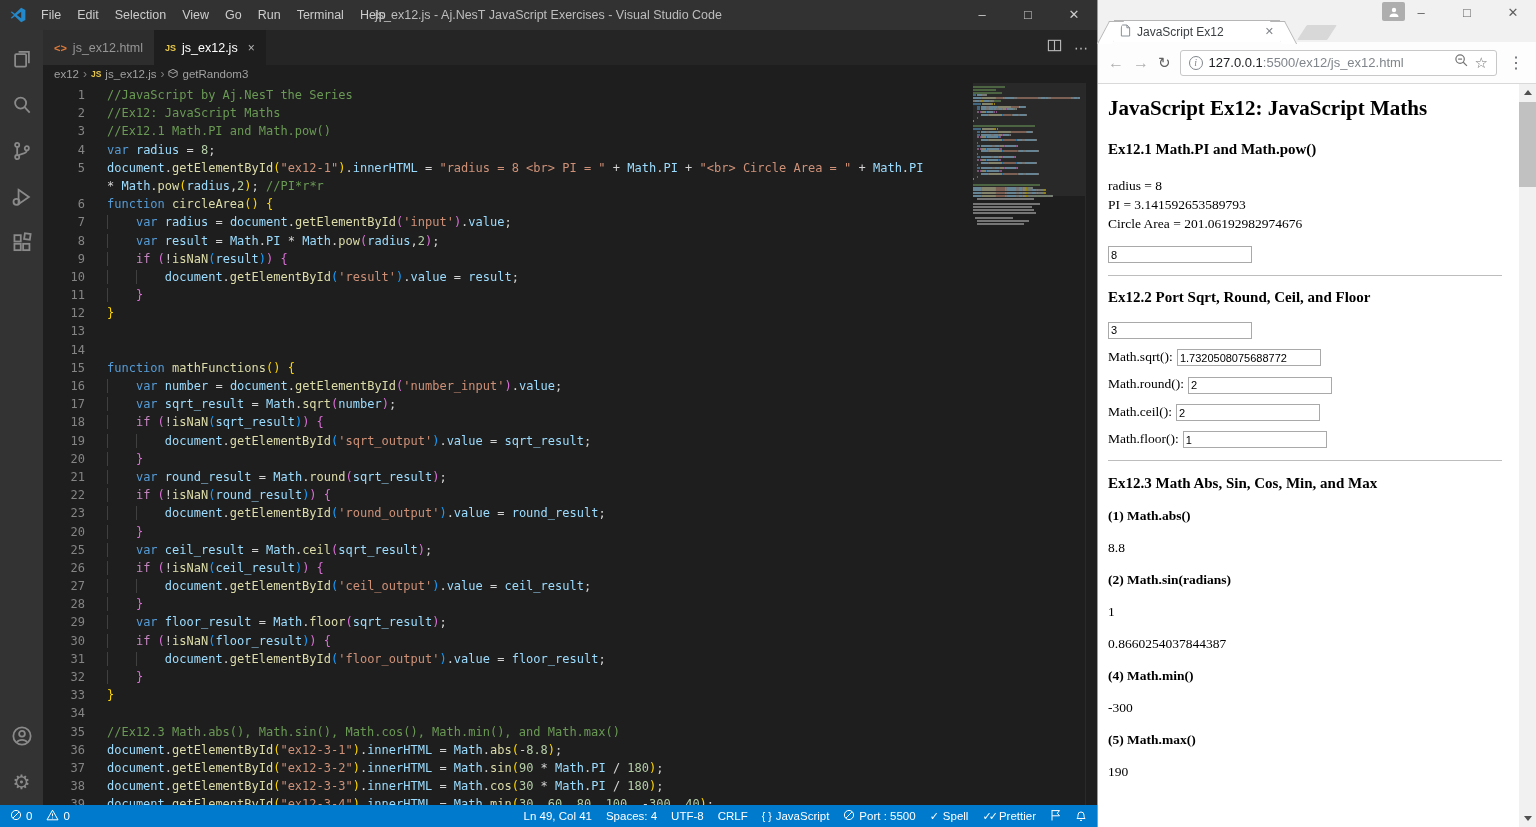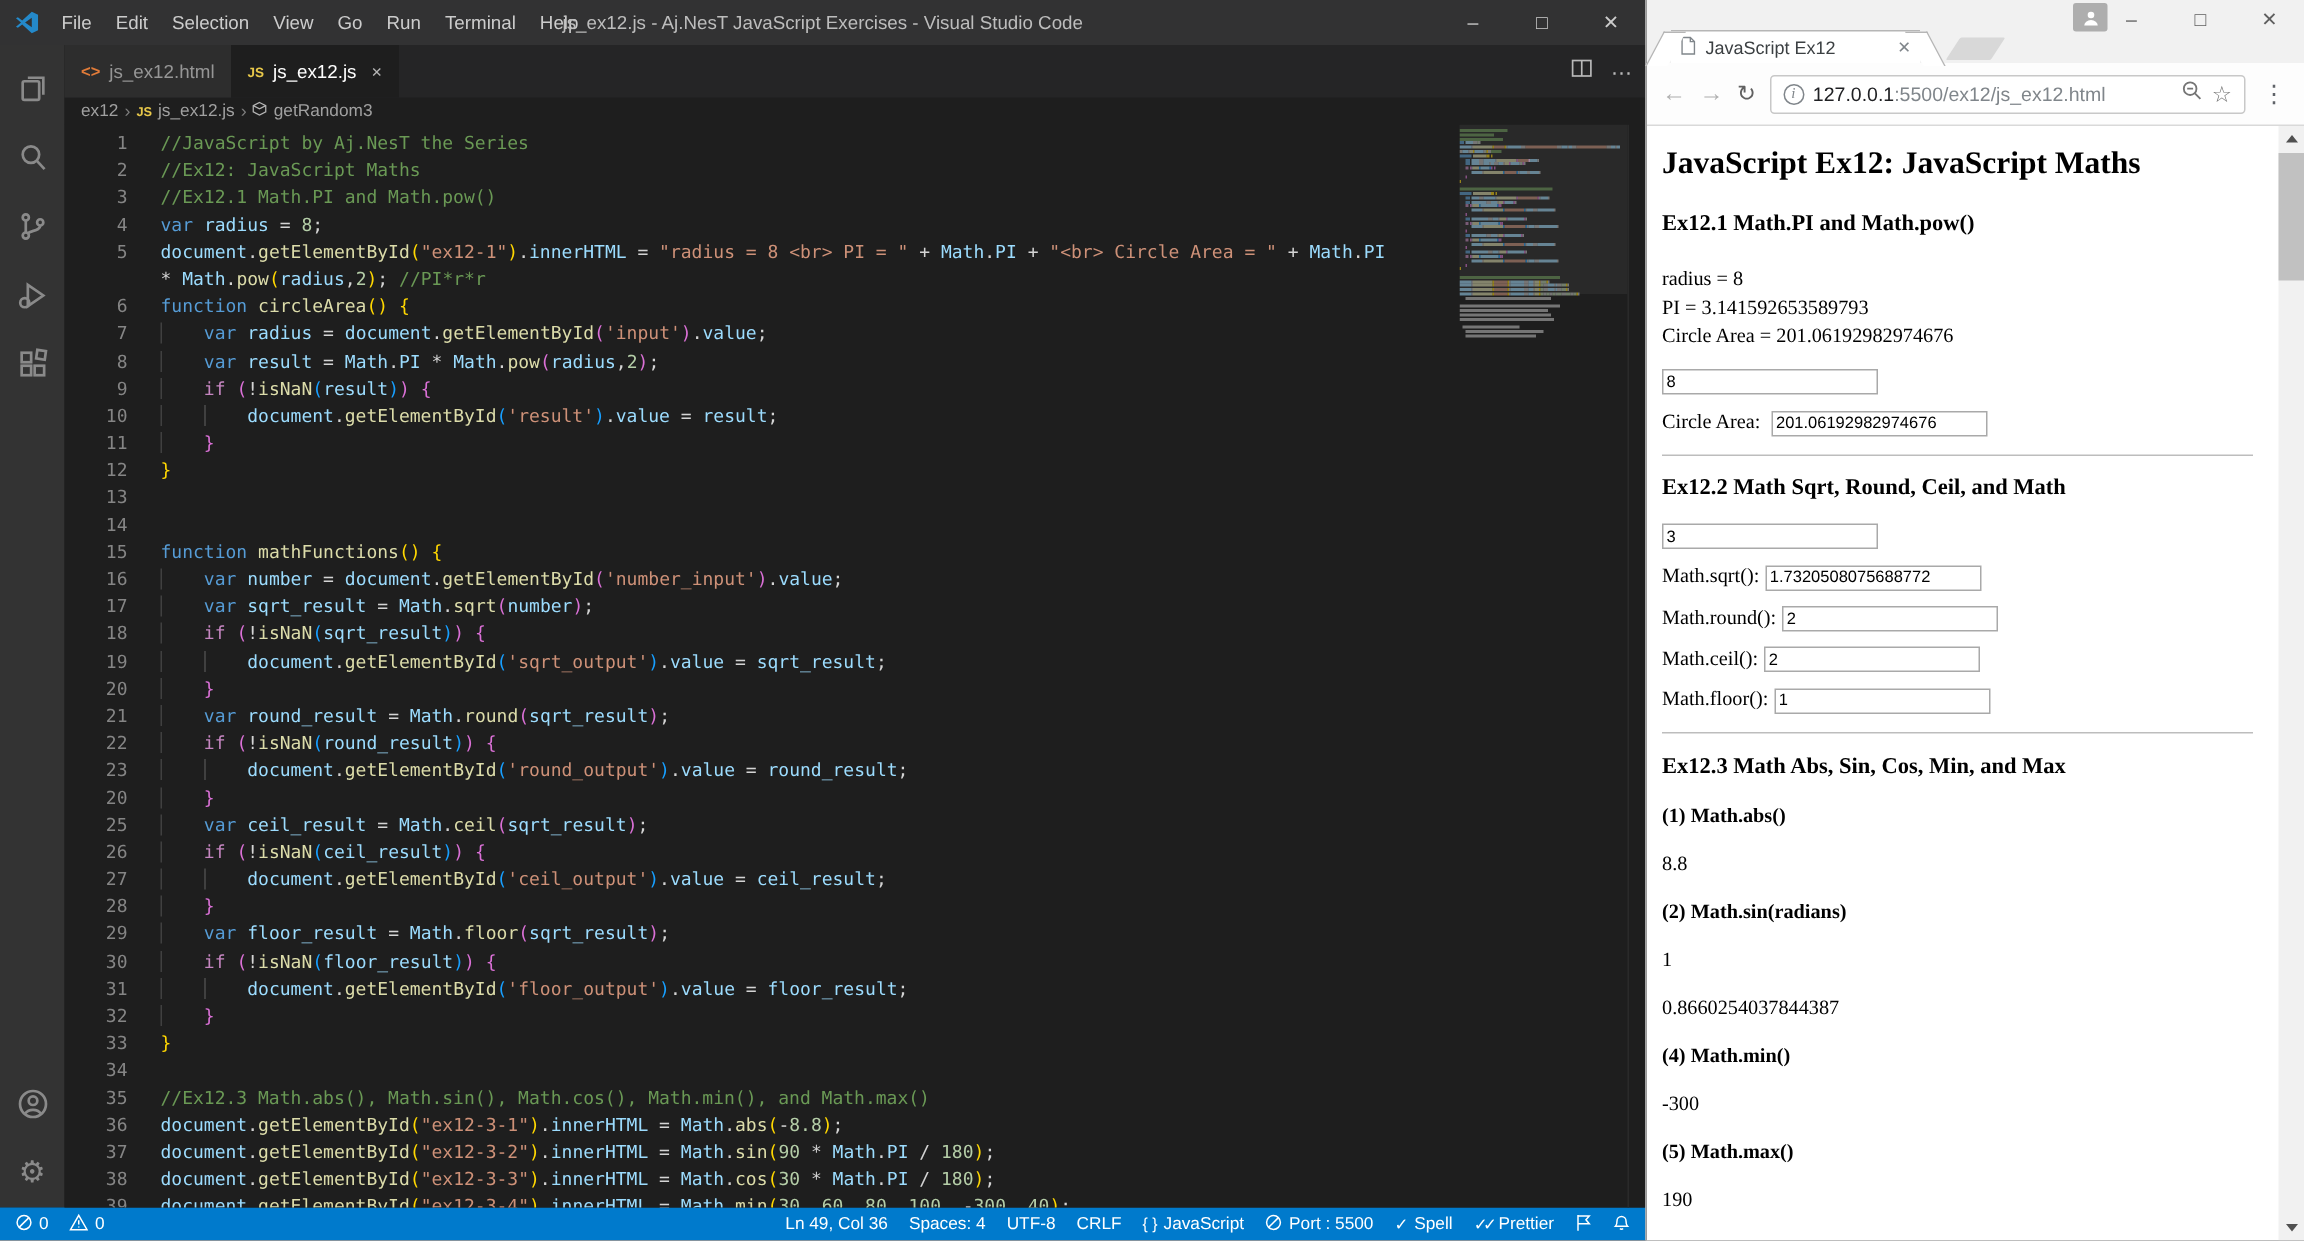--- a/index.html
+++ b/index.html
@@ -344,21 +344,21 @@
                 <path d="M6.5 1.2 L12 10.8 H1 Z"></path>
                 <line x1="6.5" y1="4.5" x2="6.5" y2="7.3"></line>
                 <line x1="6.5" y1="8.6" x2="6.5" y2="9.4"></line>
               </svg>
           </span>
           <span>0</span>
         </span>
       </div>
       <div class="sb-right" id="sb-right">
           <span class="status-item">
-            <span>Ln 49, Col 36</span>
+            <span>Ln 49, Col 41</span>
           </span>
           <span class="status-item">
             <span>Spaces: 4</span>
           </span>
           <span class="status-item">
             <span>UTF-8</span>
           </span>
           <span class="status-item">
             <span>CRLF</span>
           </span>
@@ -446,27 +446,23 @@
 
       <div class="bp-h3 h3-ex1">Ex12.1 Math.PI and Math.pow()</div>
       <div class="bp-lines">
         <span>radius = 8</span><br>
         <span>PI = 3.141592653589793</span><br>
         <span>Circle Area = 201.06192982974676</span>
       </div>
       <div class="inp-row row1-gap">
         <input class="inp" readonly="" value="8" style="">
       </div>
-      <div class="inp-row">
-        <span class="lbl">Circle Area:</span>
-        <input class="inp" readonly="" value="201.06192982974676" style="">
-      </div>
       <hr class="bp-hr">
 
-      <div class="bp-h3 h3-ex2">Ex12.2 Math Sqrt, Round, Ceil, and Math</div>
+      <div class="bp-h3 h3-ex2">Ex12.2 Port Sqrt, Round, Ceil, and Floor</div>
       <div class="inp-row ex2-first">
         <input class="inp" readonly="" value="3" style="">
       </div>
       <div id="ex2-rows">
           <div class="inp-row"><span class="lbl">Math.sqrt():</span><input class="inp" value="1.7320508075688772" readonly="" style=""></div>
           <div class="inp-row"><span class="lbl">Math.round():</span><input class="inp" value="2" readonly="" style=""></div>
           <div class="inp-row"><span class="lbl">Math.ceil():</span><input class="inp" value="2" readonly="" style=""></div>
           <div class="inp-row"><span class="lbl">Math.floor():</span><input class="inp" value="1" readonly="" style=""></div>
         </div>
       <hr class="bp-hr">

